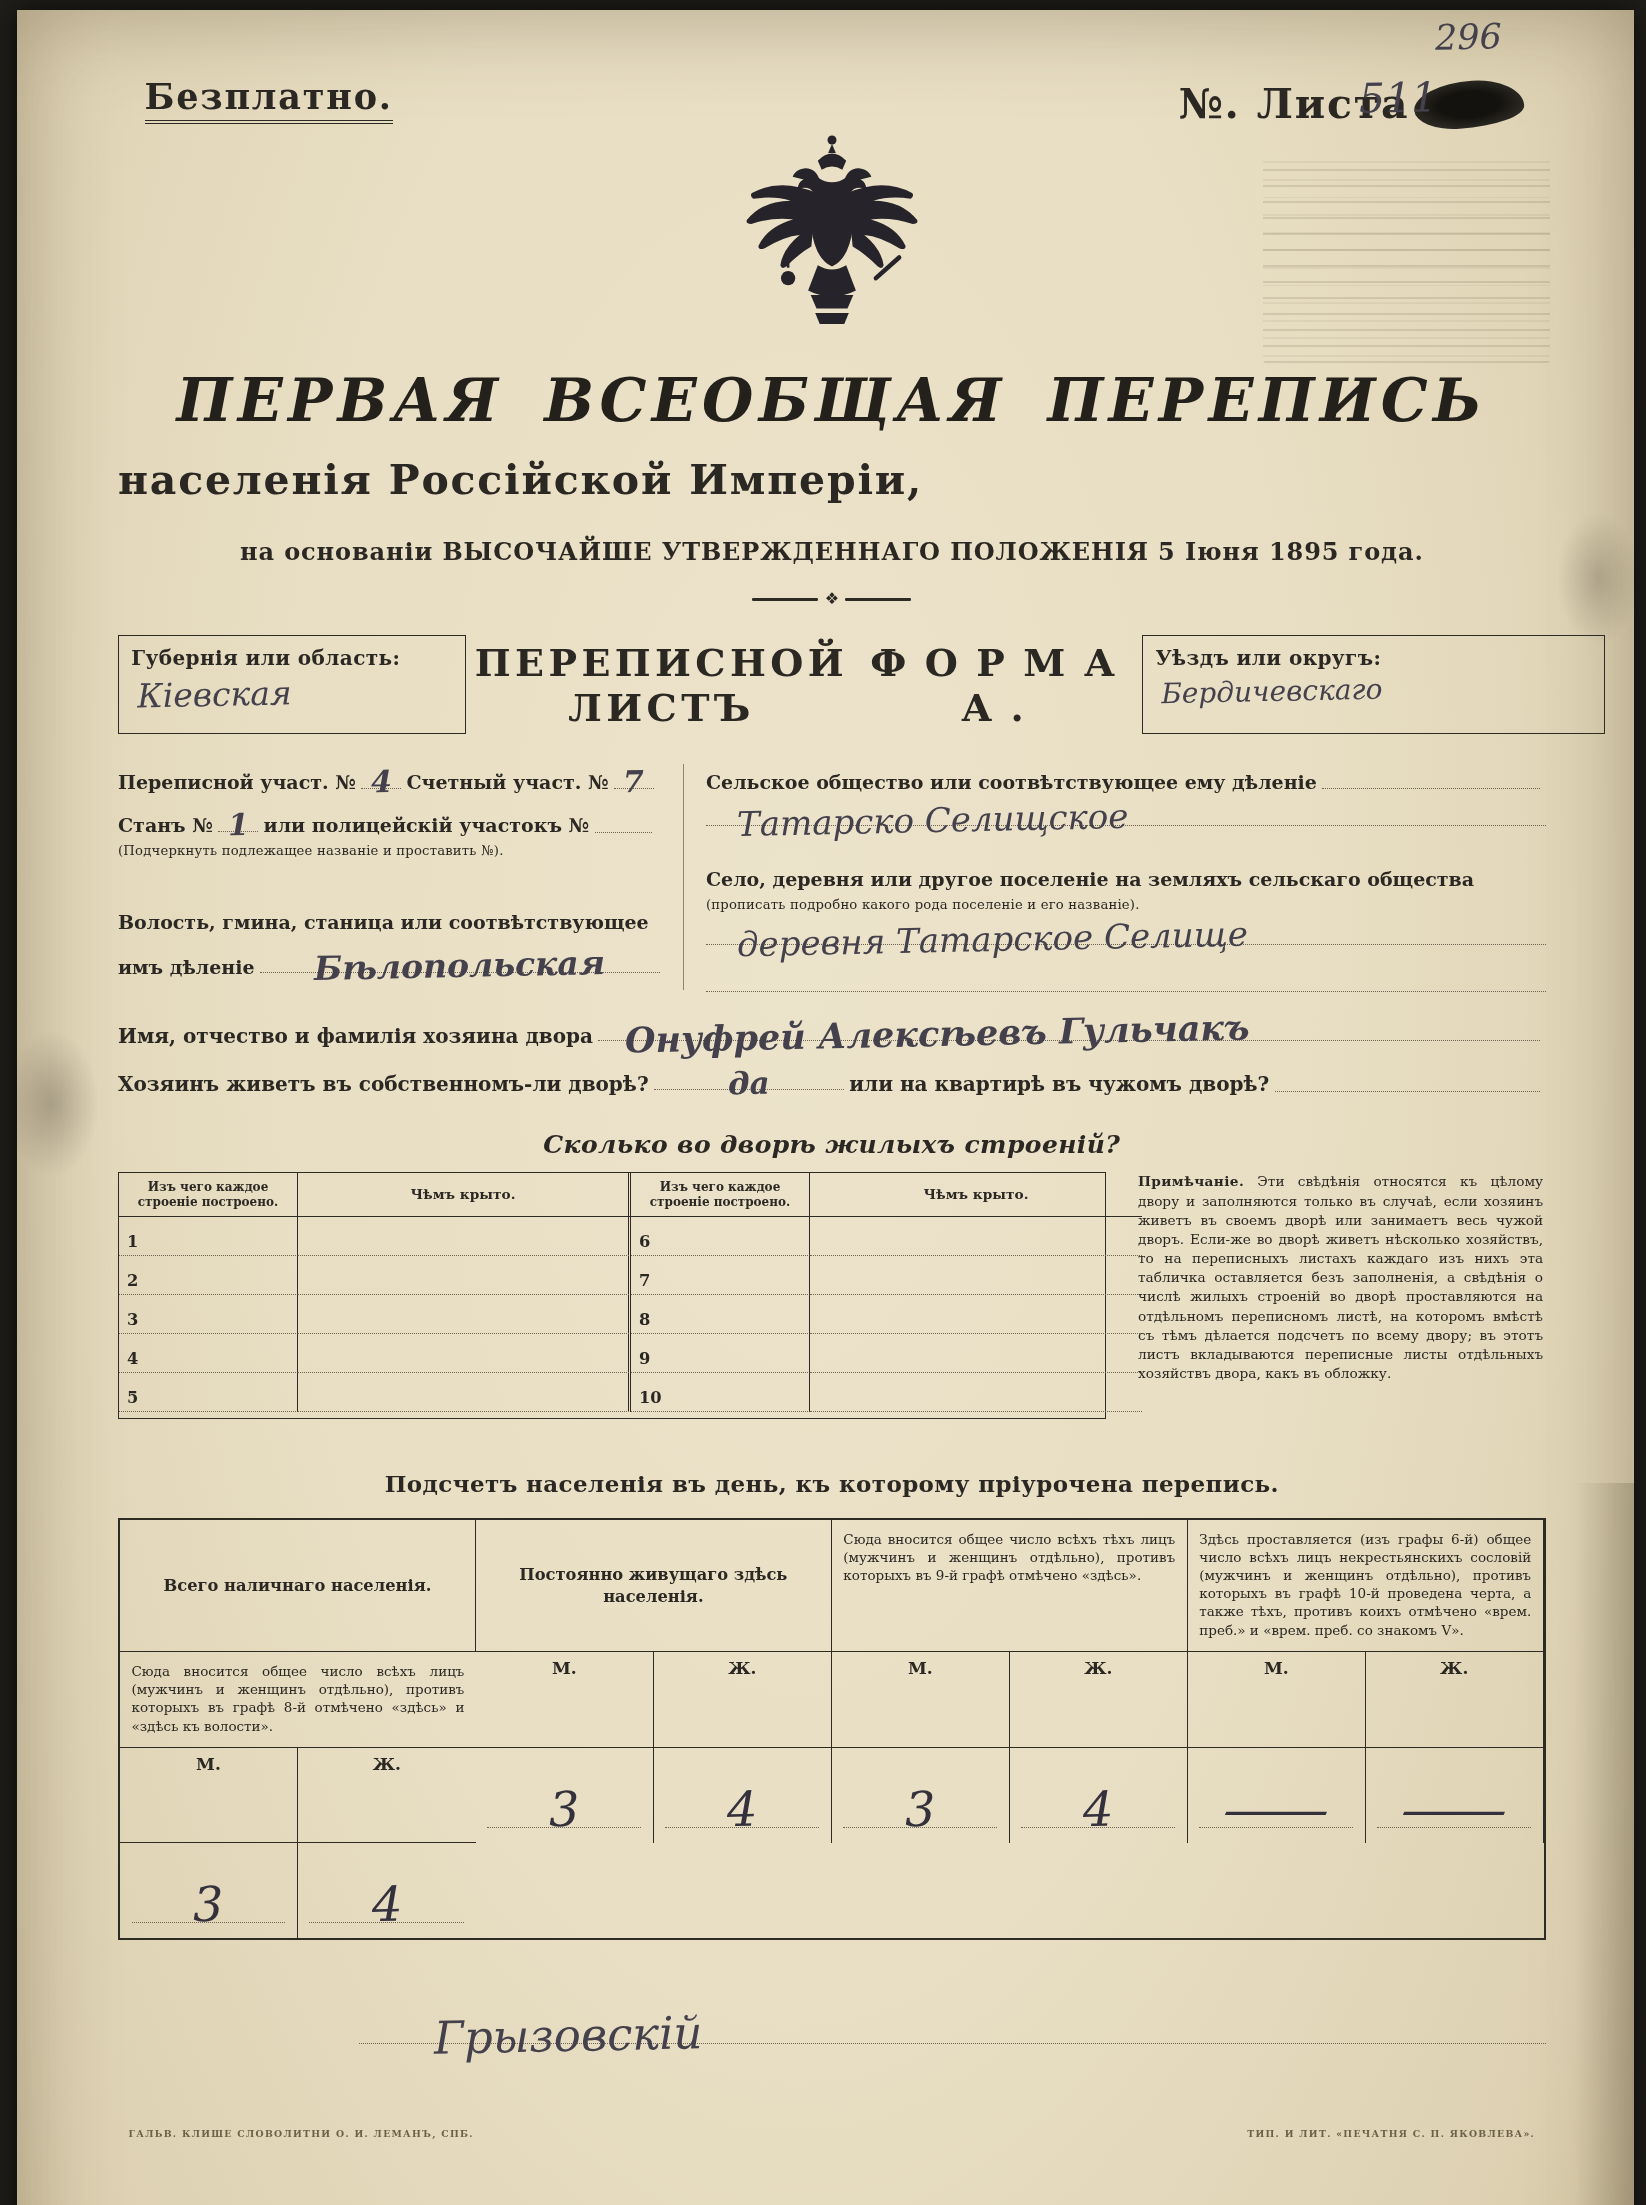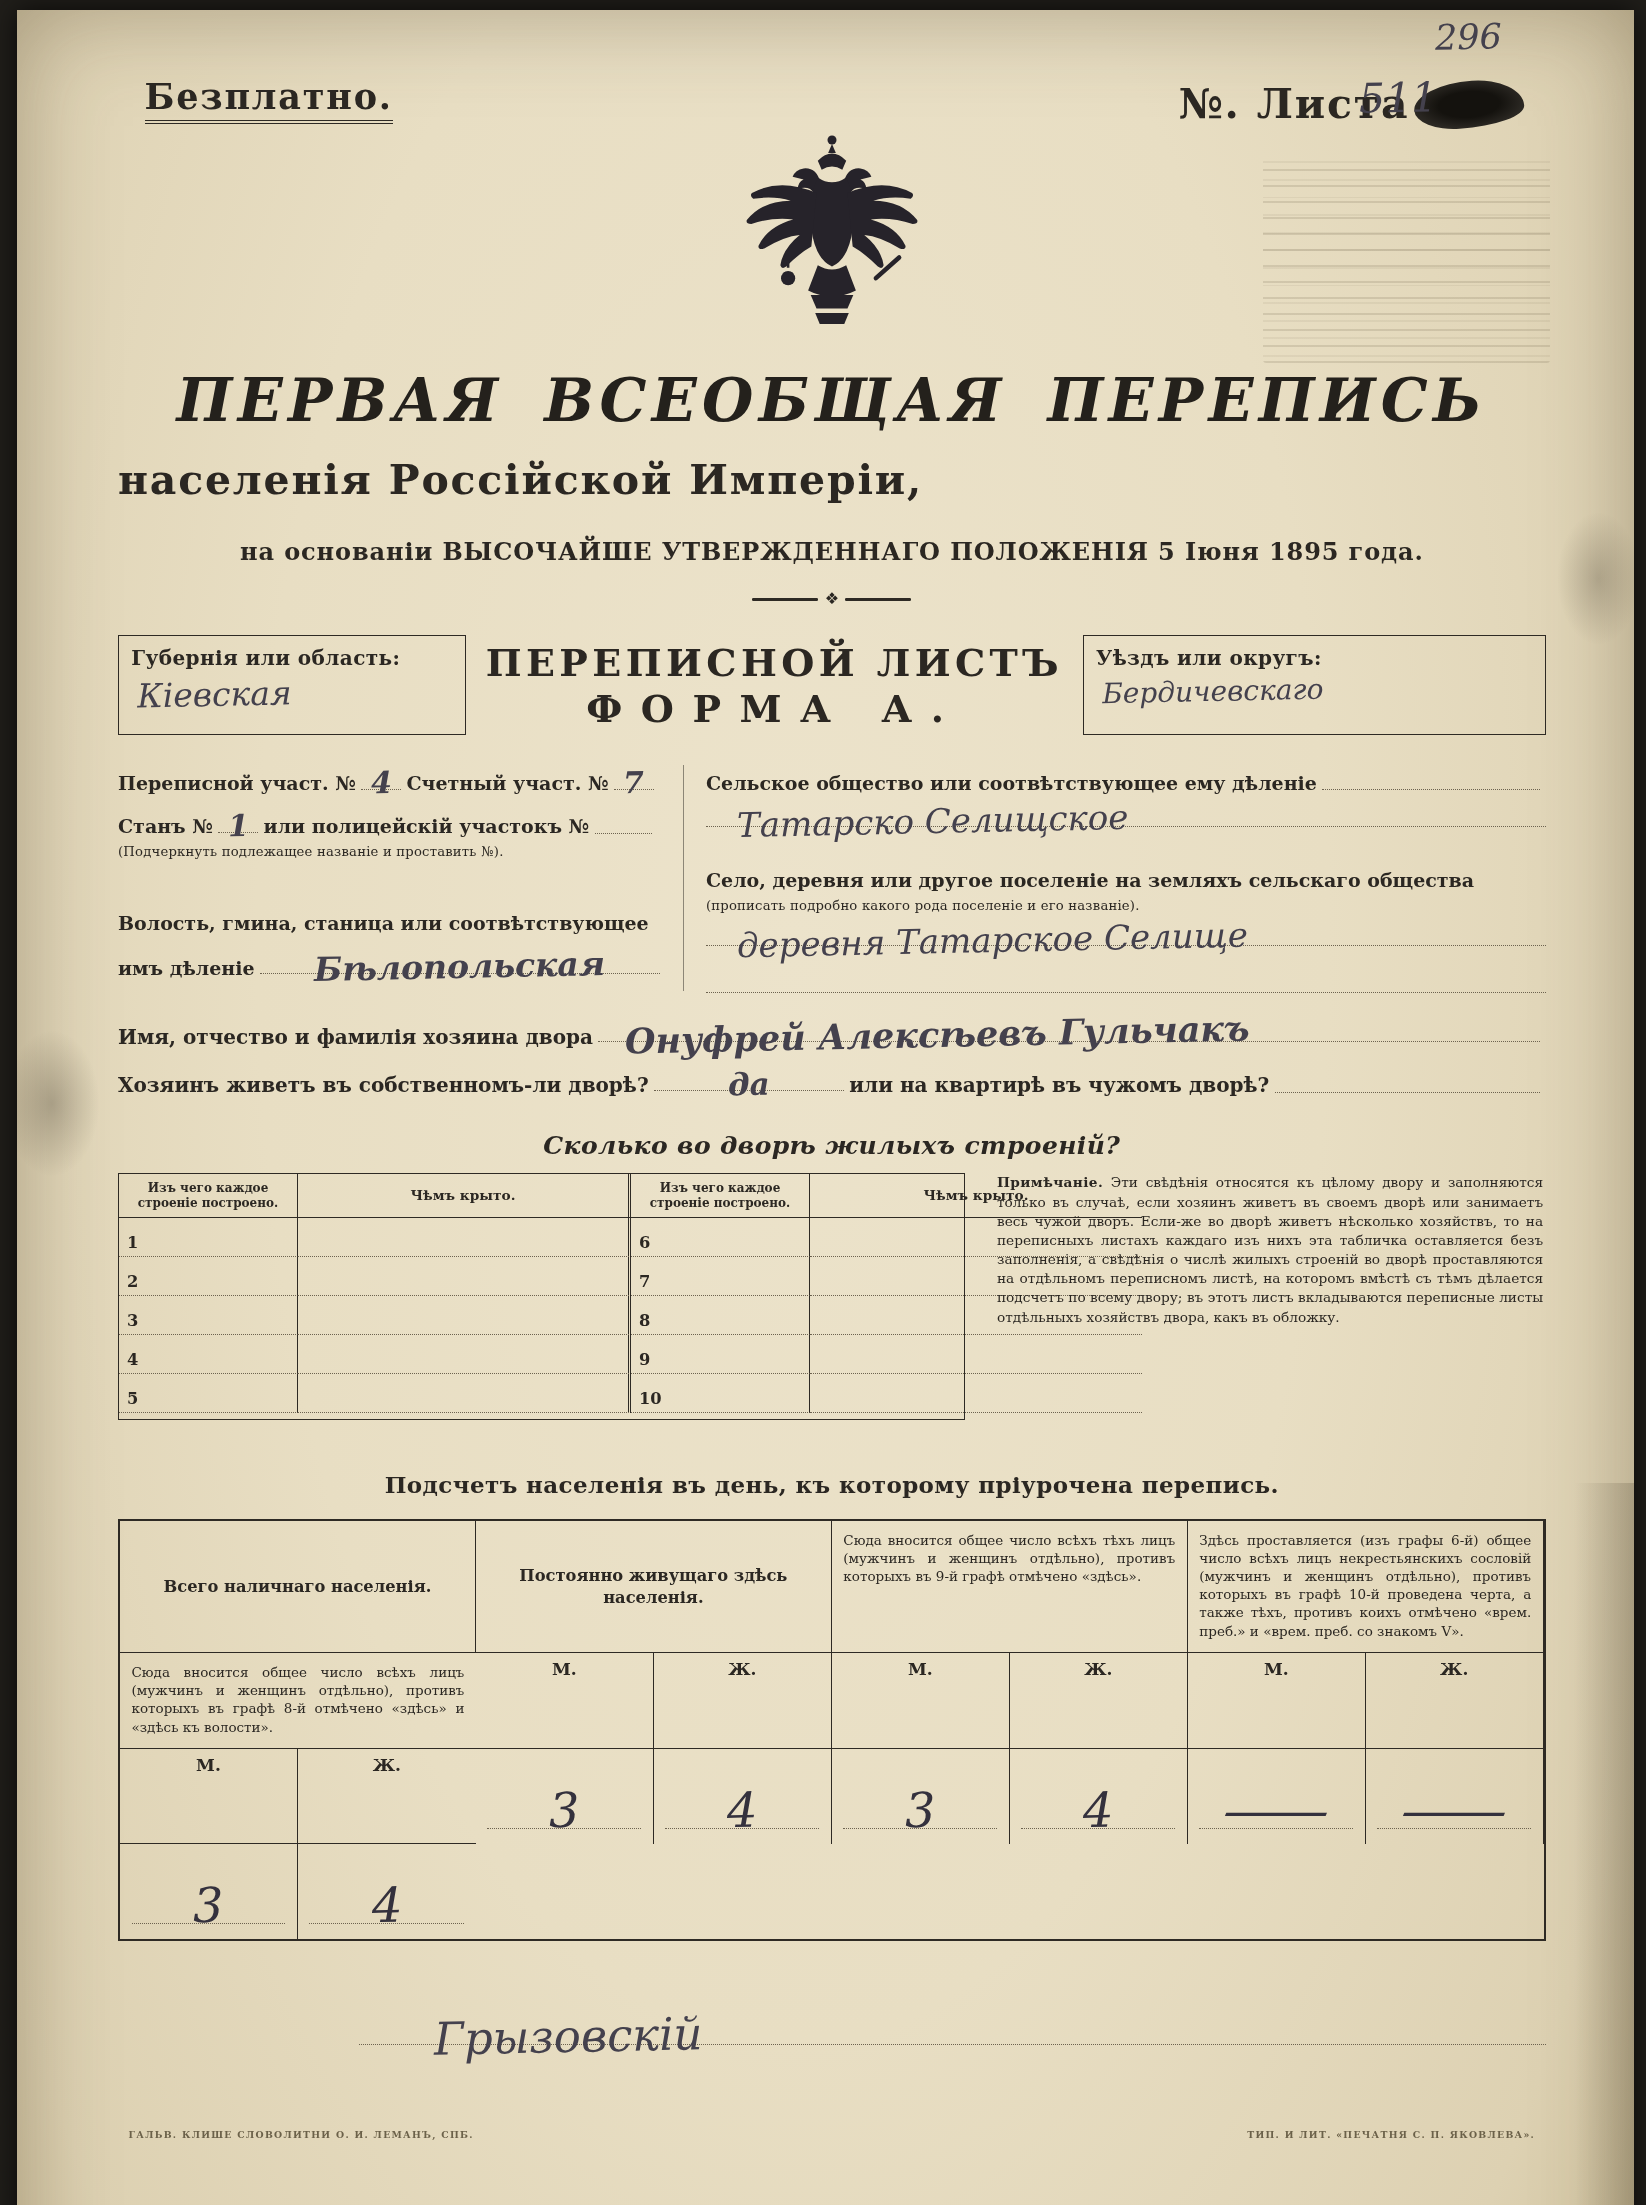--- a/index.html
+++ b/index.html
@@ -74,21 +74,21 @@
   .divider { margin:25.6px auto 0; width:190px; display:flex; align-items:center; justify-content:center; gap:6.2px; }
   .dline { width:66px; height:2.2px; background:#2e2a24; border-radius:1.3px; }
   .dglyph { font-size:16px; line-height:1; font-family:"DejaVu Sans",sans-serif; }
 
   
   .formhead { margin-top:28px; display:grid; grid-template-columns:348px 1fr 463px; align-items:stretch; }
   .fh-cell { border:1.8px solid #2e2a24; padding:9.7px 12.3px 7px; }
   .fh-label { font-size:20px; font-weight:700; letter-spacing:0.4px; }
   .fh-value { font-size:33px; margin-top:4.4px; padding-left:6.2px; }
   .fh-right .fh-value { font-size:28px; }
-  .fh-center { display:flex; flex-direction:column; justify-content:center; gap:1px; text-align:center; padding:4.4px 8.8px; }
+  .fh-center { display:flex; flex-direction:row; justify-content:center; gap:22px; text-align:center; padding:4.4px 8.8px; }
   .fh-title  { font-size:38px; font-weight:700; letter-spacing:4.4px; }
   .fh-title2 { font-size:38px; font-weight:700; letter-spacing:18.5px; }
 
   
   .fields { margin-top:37px; display:grid; grid-template-columns:547px 1fr; column-gap:41px; position:relative; }
   .fields::before { content:""; position:absolute; left:565px; top:-7px; bottom:2.6px; width:1.3px; background:rgba(46,42,36,.5); }
   .fline { display:flex; align-items:baseline; margin-top:21px; font-size:19px; font-weight:700; }
   .fline.first { margin-top:0; }
   .flabel { white-space:nowrap; }
   .flabel.wrap { white-space:normal; }
@@ -103,21 +103,21 @@
   .emptyline { height:34px; }
 
   
   .owner { margin-top:29px; }
   .owner .fline { font-size:20px; }
   .owner .hv { font-size:35px; }
 
   
   .bq { margin:34px auto 0; width:1028px; text-align:center; font-style:italic; font-weight:700; font-size:25px; letter-spacing:0.4px; }
   .bwrap { margin-top:13.2px; display:flex; align-items:flex-start; }
-  .btable { width:847px; border:1.8px solid #2e2a24; display:grid; grid-template-columns:179px 333px 179px 332px; padding-bottom:6.2px; }
+  .btable { width:988px; border:1.8px solid #2e2a24; display:grid; grid-template-columns:179px 333px 179px 332px; padding-bottom:6.2px; }
   .bh { font-weight:700; text-align:center; padding:6.2px 8px; border-bottom:1.5px solid #2e2a24;
         display:flex; align-items:center; justify-content:center; line-height:1.25; }
   .bh.b1 { font-size:12px; }
   .bh.b2 { font-size:13.7px; }
   .cA { border-right:1.1px solid #2e2a24; }
   .cB { border-right:3.1px double #2e2a24; }
   .bd { height:39px; display:flex; align-items:flex-end; padding:0 6.2px 4.4px 8px; border-bottom:1.3px dotted #6d6350; }
   .rownum { font-size:16.3px; font-weight:700; line-height:1; }
   .bnote { flex:1; margin-left:32px; font-size:13.7px; line-height:1.4; text-align:justify; padding-right:2.6px; }
   .bnote b { letter-spacing:0.4px; }

